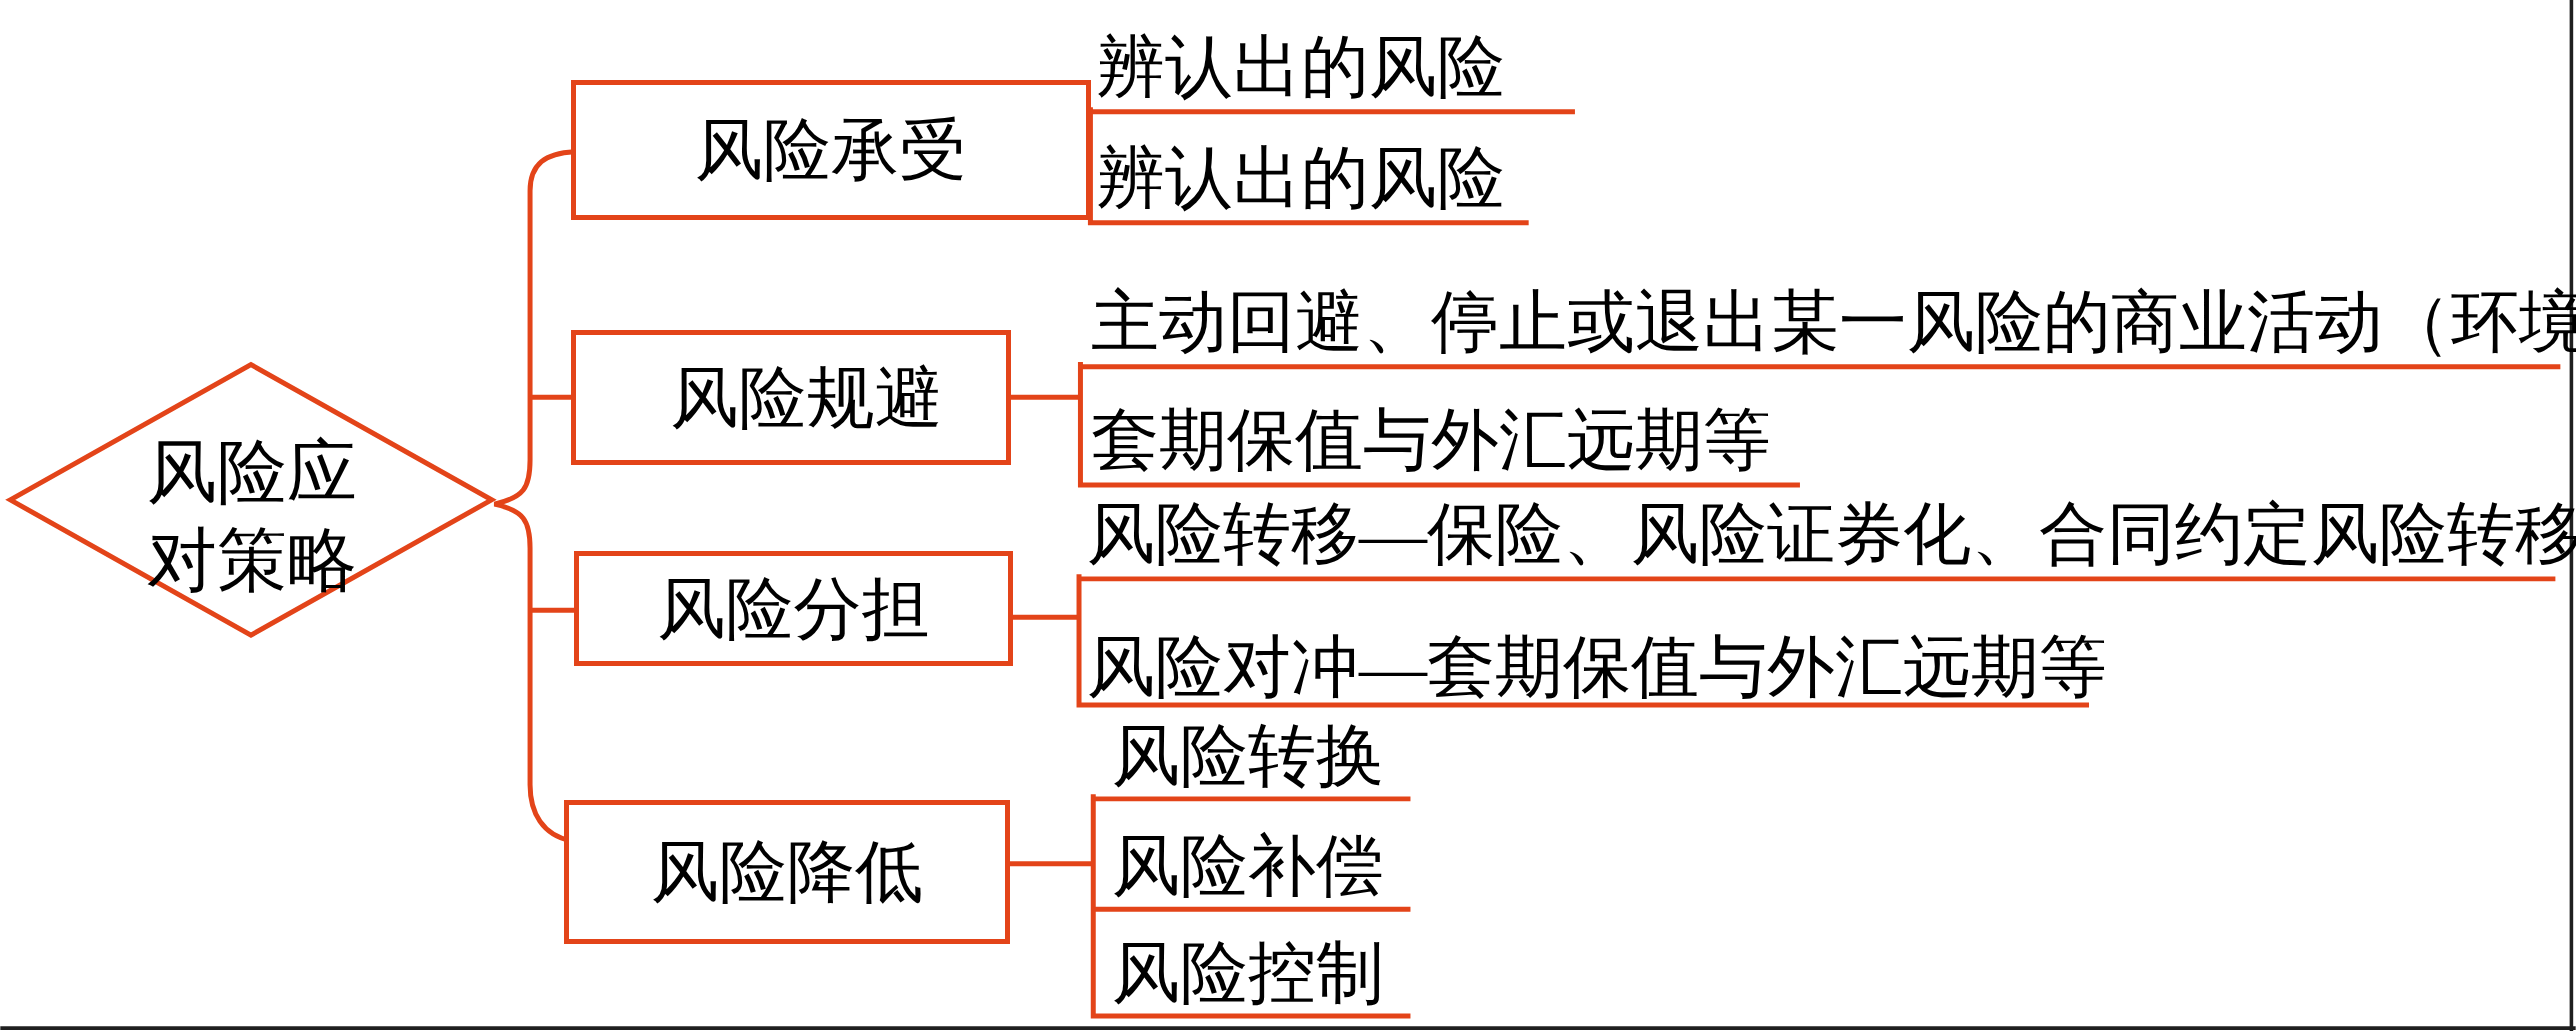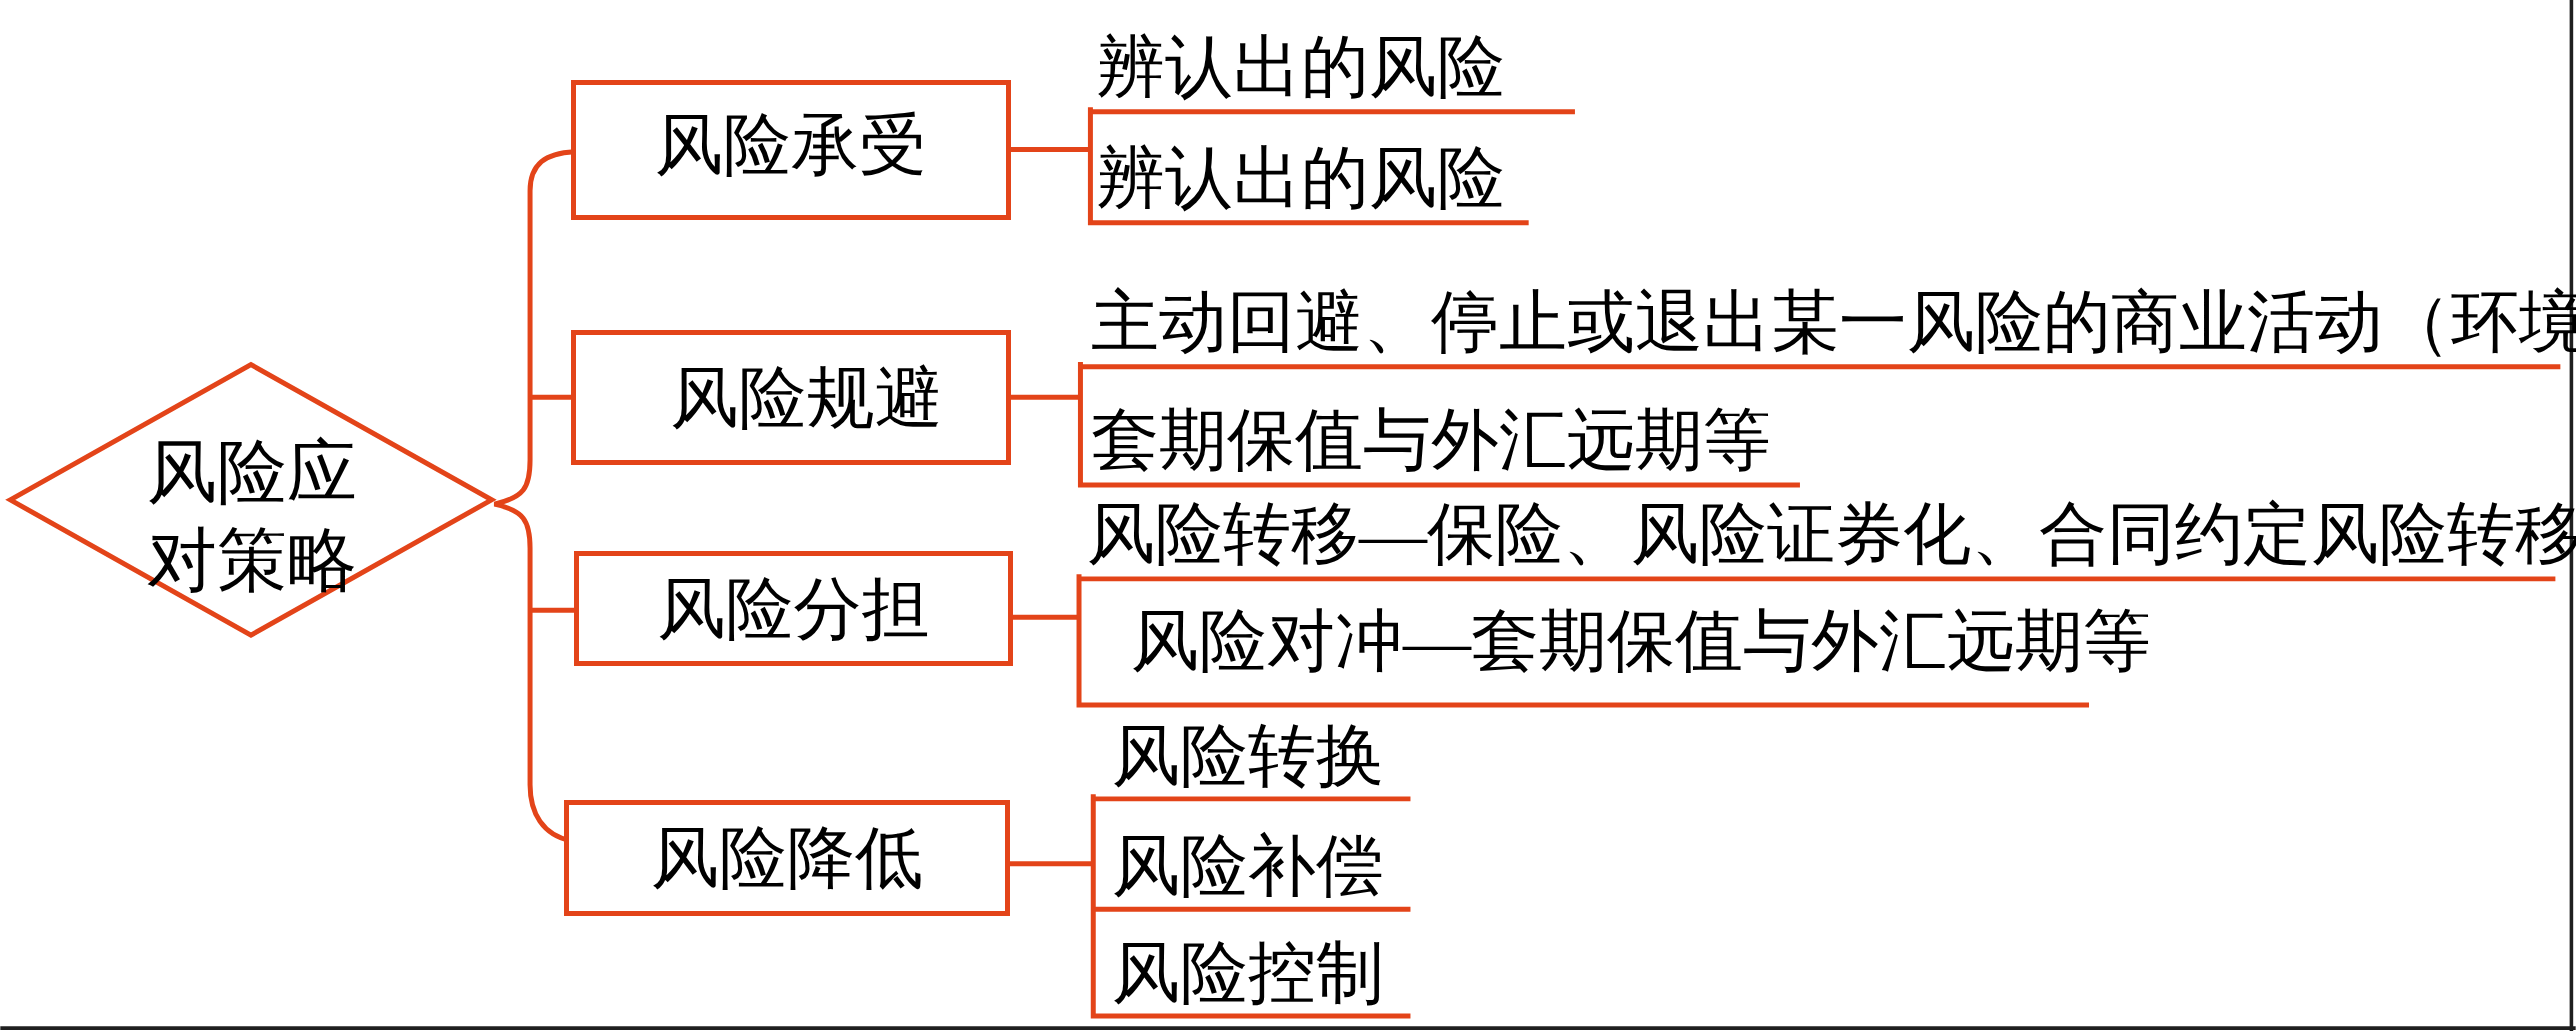--- a/index.html
+++ b/index.html
@@ -84,40 +84,40 @@
 
     <line x1="3611" y1="0" x2="3611" y2="1448" stroke="#1f1f1f" stroke-width="5"></line>
     <line x1="0" y1="1444" x2="3617" y2="1444" stroke="#1f1f1f" stroke-width="5"></line>
   </svg>
 
   <div class="root-label">
     <div>风险应</div>
     <div>对策略</div>
   </div>
 
-  <div class="branch-box" style="left:571px; top:80px; width:440px; height:140px;font-family:Liberation Mono, monospace;">
+  <div class="branch-box" style="left:571px; top:80px; width:520px; height:140px;">
     <span class="branch-label">风险承受</span>
   </div>
   <div class="branch-box" style="left:571px; top:330px; width:440px; height:135px;padding-left:31px;">
     <span class="branch-label">风险规避</span>
   </div>
   <div class="branch-box" style="left:574px; top:551px; width:439px; height:115px;text-align:right;">
     <span class="branch-label">风险分担</span>
   </div>
-  <div class="branch-box" style="left:564px; top:800px; width:446px; height:116px;">
+  <div class="branch-box" style="left:564px; top:800px; width:446px; height:144px;">
     <span class="branch-label">风险降低</span>
   </div>
 
   <div class="leaf-label" style="left:1097px; top:32px;">辨认出的风险</div>
   <div class="leaf-label" style="left:1097px; top:143px;">辨认出的风险</div>
 
   <div class="leaf-label" style="left:1091px; top:287px;">主动回避、停止或退出某一风险的商业活动（环境）</div>
   <div class="leaf-label" style="left:1091px; top:405px;">套期保值与外汇远期等</div>
 
   <div class="leaf-label" style="left:1087px; top:499px;">风险转移—保险、风险证券化、合同约定风险转移</div>
-  <div class="leaf-label" style="left:1087px; top:606px;margin-left:44px;">风险对冲—套期保值与外汇远期等</div>
+  <div class="leaf-label" style="left:1087px; top:632px;">风险对冲—套期保值与外汇远期等</div>
 
   <div class="leaf-label" style="left:1112px; top:721px;">风险转换</div>
   <div class="leaf-label" style="left:1112px; top:831px;">风险补偿</div>
   <div class="leaf-label" style="left:1112px; top:938px;">风险控制</div>
 
 </div>
 
 
 </body></html>

